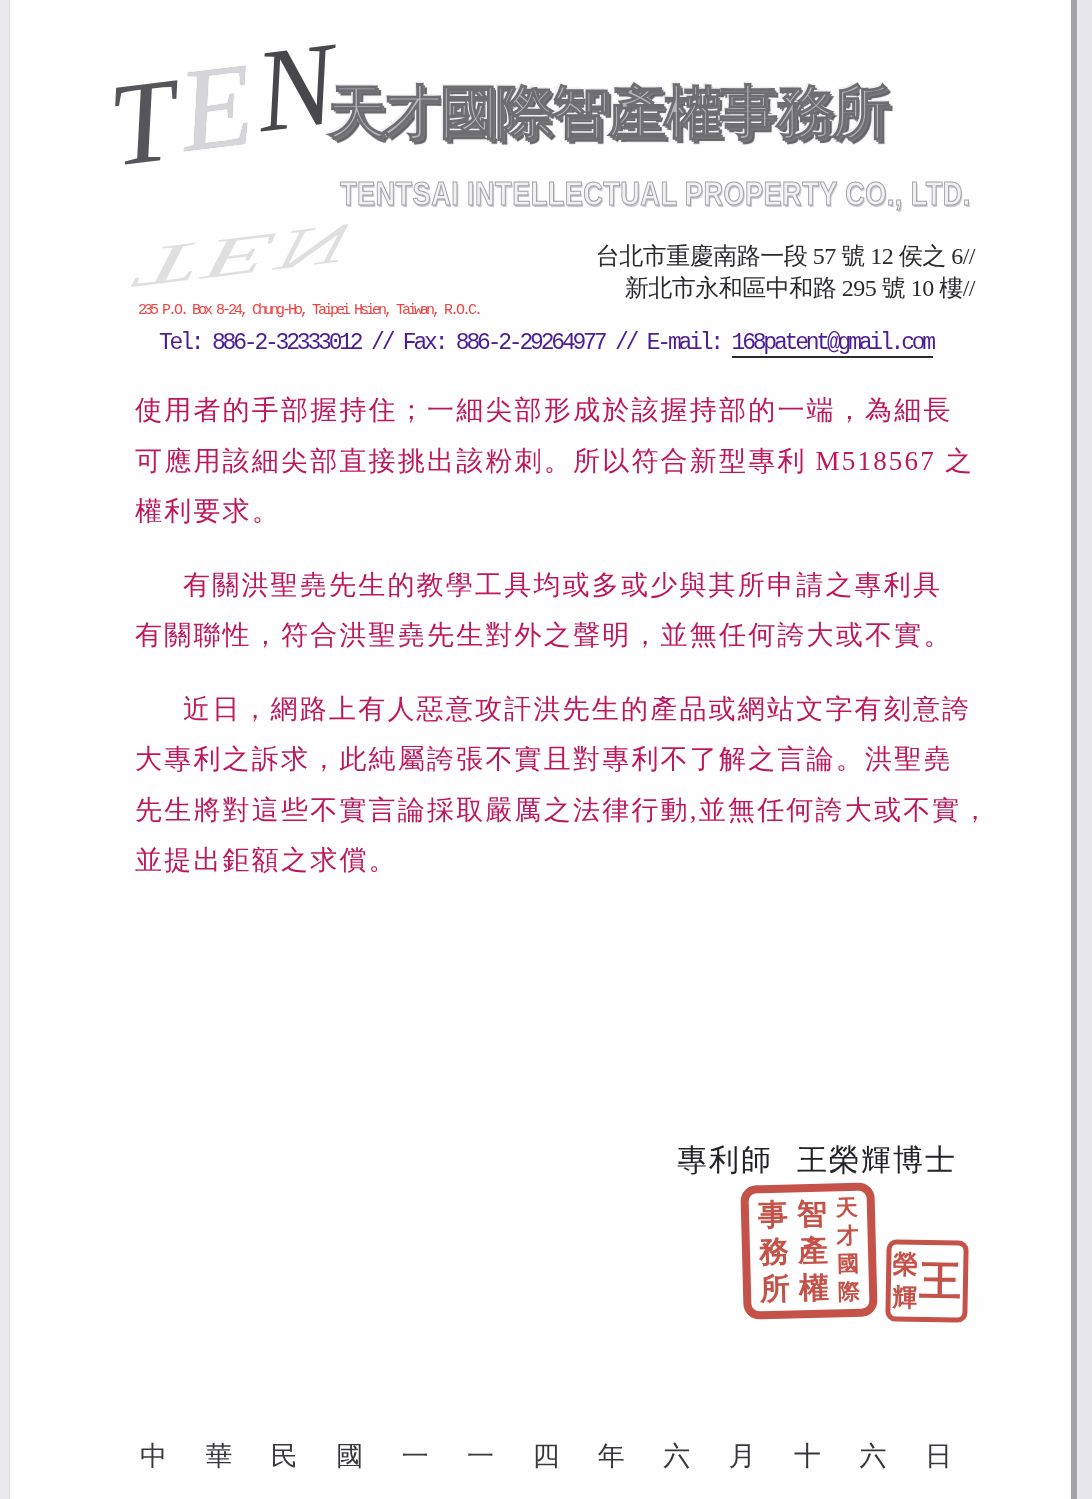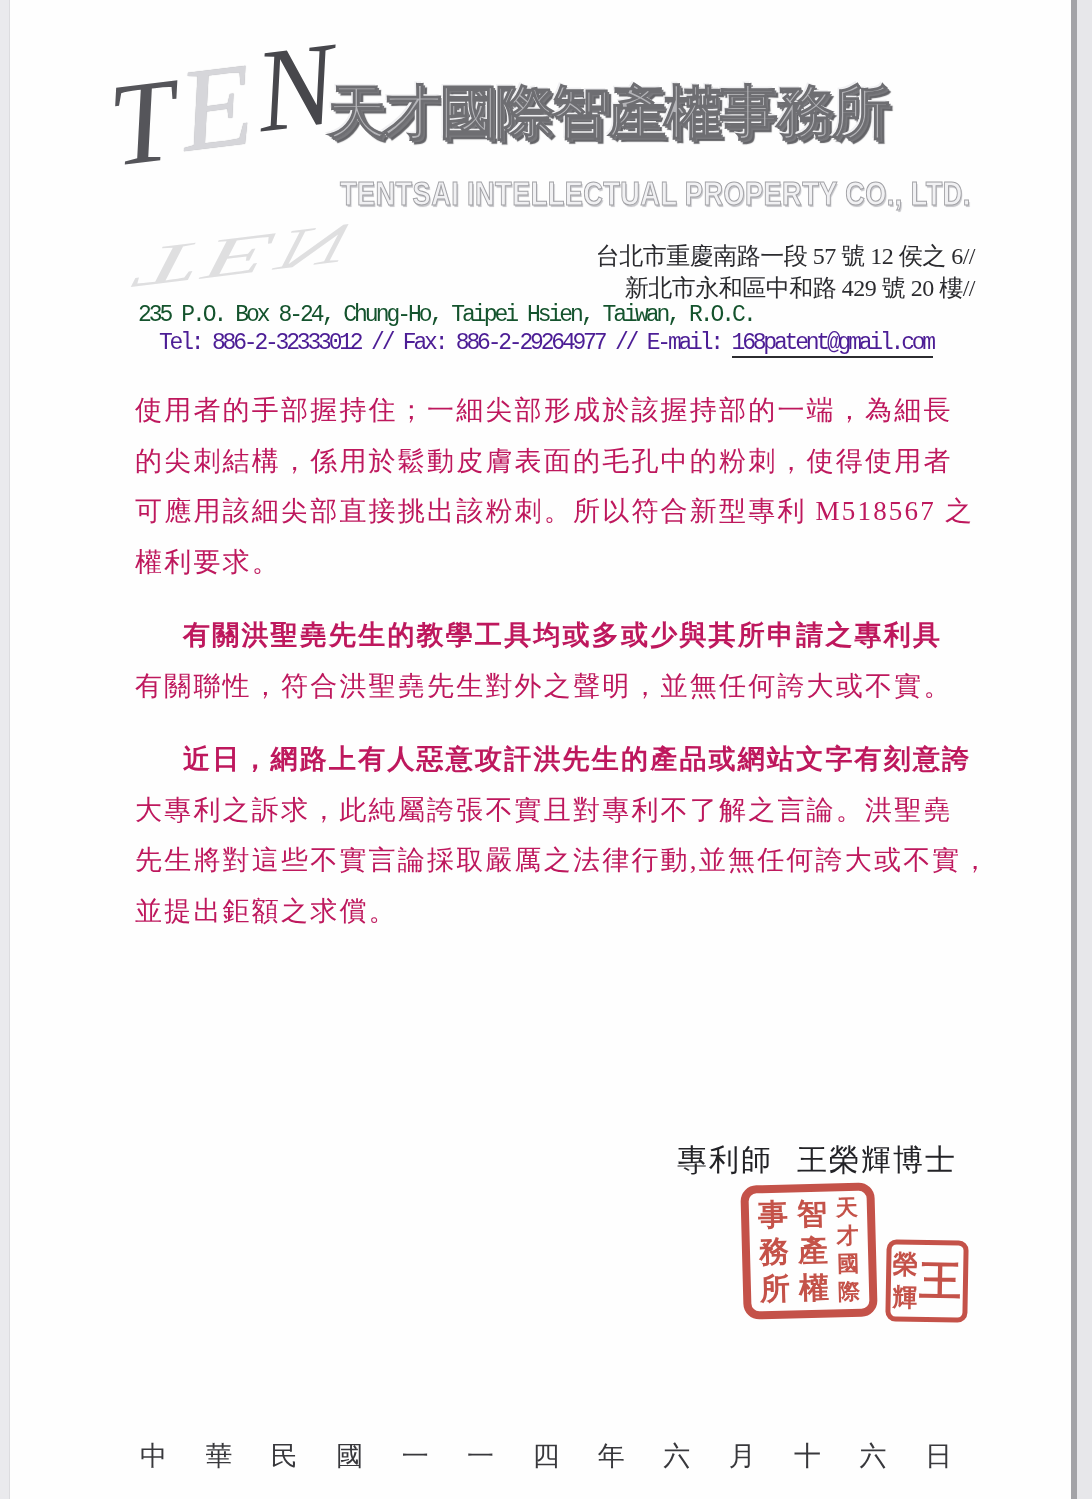--- a/index.html
+++ b/index.html
@@ -59,32 +59,32 @@
     transform: scaleX(0.8); transform-origin: 0 50%;
   }
 
   
   .addr-zh { position: absolute; left: 135px; width: 840px; text-align: right;
              font-size: 24px; letter-spacing: -0.5px; color: #2b2b2f; white-space: nowrap; }
   .addr-zh1 { top: 240px; }
   .addr-zh2 { top: 272px; }
   .addr-en  { position: absolute; left: 138px; top: 302px;
               font-family: "Liberation Mono", monospace;
-              font-size: 23px; letter-spacing: -3px; color: #14532d; white-space: nowrap; }
+              font-size: 15px; letter-spacing: -3px; color: #ef4444; white-space: nowrap; }
   .tel-line { position: absolute; left: 135px; top: 330px; width: 822px; text-align: center;
               font-family: "Liberation Mono", monospace;
               font-size: 23px; letter-spacing: -3.2px; color: #4c1d95; white-space: nowrap; }
   .email { border-bottom: 2px solid #2b2b2f; }
 
   
   .body-text { position: absolute; left: 135px; top: 385px; width: 826px; }
   .para { margin: 0 0 23px 0; }
   .line { font-size: 27px; letter-spacing: 2.2px; line-height: 50.5px;
           white-space: nowrap; color: #be185d; }
-  .para.indent .line:first-child { text-indent: 48px; font-weight: bold; }
+  .para.indent .line:first-child { text-indent: 48px; }
 
   
   .signature { position: absolute; left: 135px; top: 1140px; width: 822px;
                text-align: right; font-size: 30px; letter-spacing: 2px; color: #222226;
                white-space: nowrap; }
   .sig-title { margin-right: 24px; }
 
   
   .seal { position: absolute; display: flex; flex-direction: row-reverse;
           justify-content: space-evenly; align-items: center;
@@ -114,30 +114,29 @@
 
   <div class="logo">
     <div class="logo-main"><span class="logo-ch logo-ch-0">T</span><span class="logo-ch logo-ch-1">E</span><span class="logo-ch logo-ch-2">N</span></div>
     <div class="logo-refl">TEN</div>
   </div>
 
   <div class="title-zh">天才國際智產權事務所</div>
   <div class="title-en">TENTSAI INTELLECTUAL PROPERTY CO., LTD.</div>
 
   <div class="addr-zh addr-zh1">台北市重慶南路一段 57 號 12 侯之 6//</div>
-  <div class="addr-zh addr-zh2">新北市永和區中和路 429 號 20 樓//</div>
+  <div class="addr-zh addr-zh2">新北市永和區中和路 295 號 10 樓//</div>
   <div class="addr-en">235 P.O. Box 8-24, Chung-Ho, Taipei Hsien, Taiwan, R.O.C.</div>
   <div class="tel-line">
     <span>Tel: 886-2-32333012 // Fax: 886-2-29264977 // E-mail: </span><span class="email">168patent@gmail.com</span>
   </div>
 
   <div class="body-text">
       <div class="para">
         <div class="line">使用者的手部握持住；一細尖部形成於該握持部的一端，為細長</div>
-        <div class="line">的尖刺結構，係用於鬆動皮膚表面的毛孔中的粉刺，使得使用者</div>
         <div class="line">可應用該細尖部直接挑出該粉刺。所以符合新型專利 M518567 之</div>
         <div class="line">權利要求。</div>
       </div>
       <div class="para indent">
         <div class="line">有關洪聖堯先生的教學工具均或多或少與其所申請之專利具</div>
         <div class="line">有關聯性，符合洪聖堯先生對外之聲明，並無任何誇大或不實。</div>
       </div>
       <div class="para indent">
         <div class="line">近日，網路上有人惡意攻訐洪先生的產品或網站文字有刻意誇</div>
         <div class="line">大專利之訴求，此純屬誇張不實且對專利不了解之言論。洪聖堯</div>

